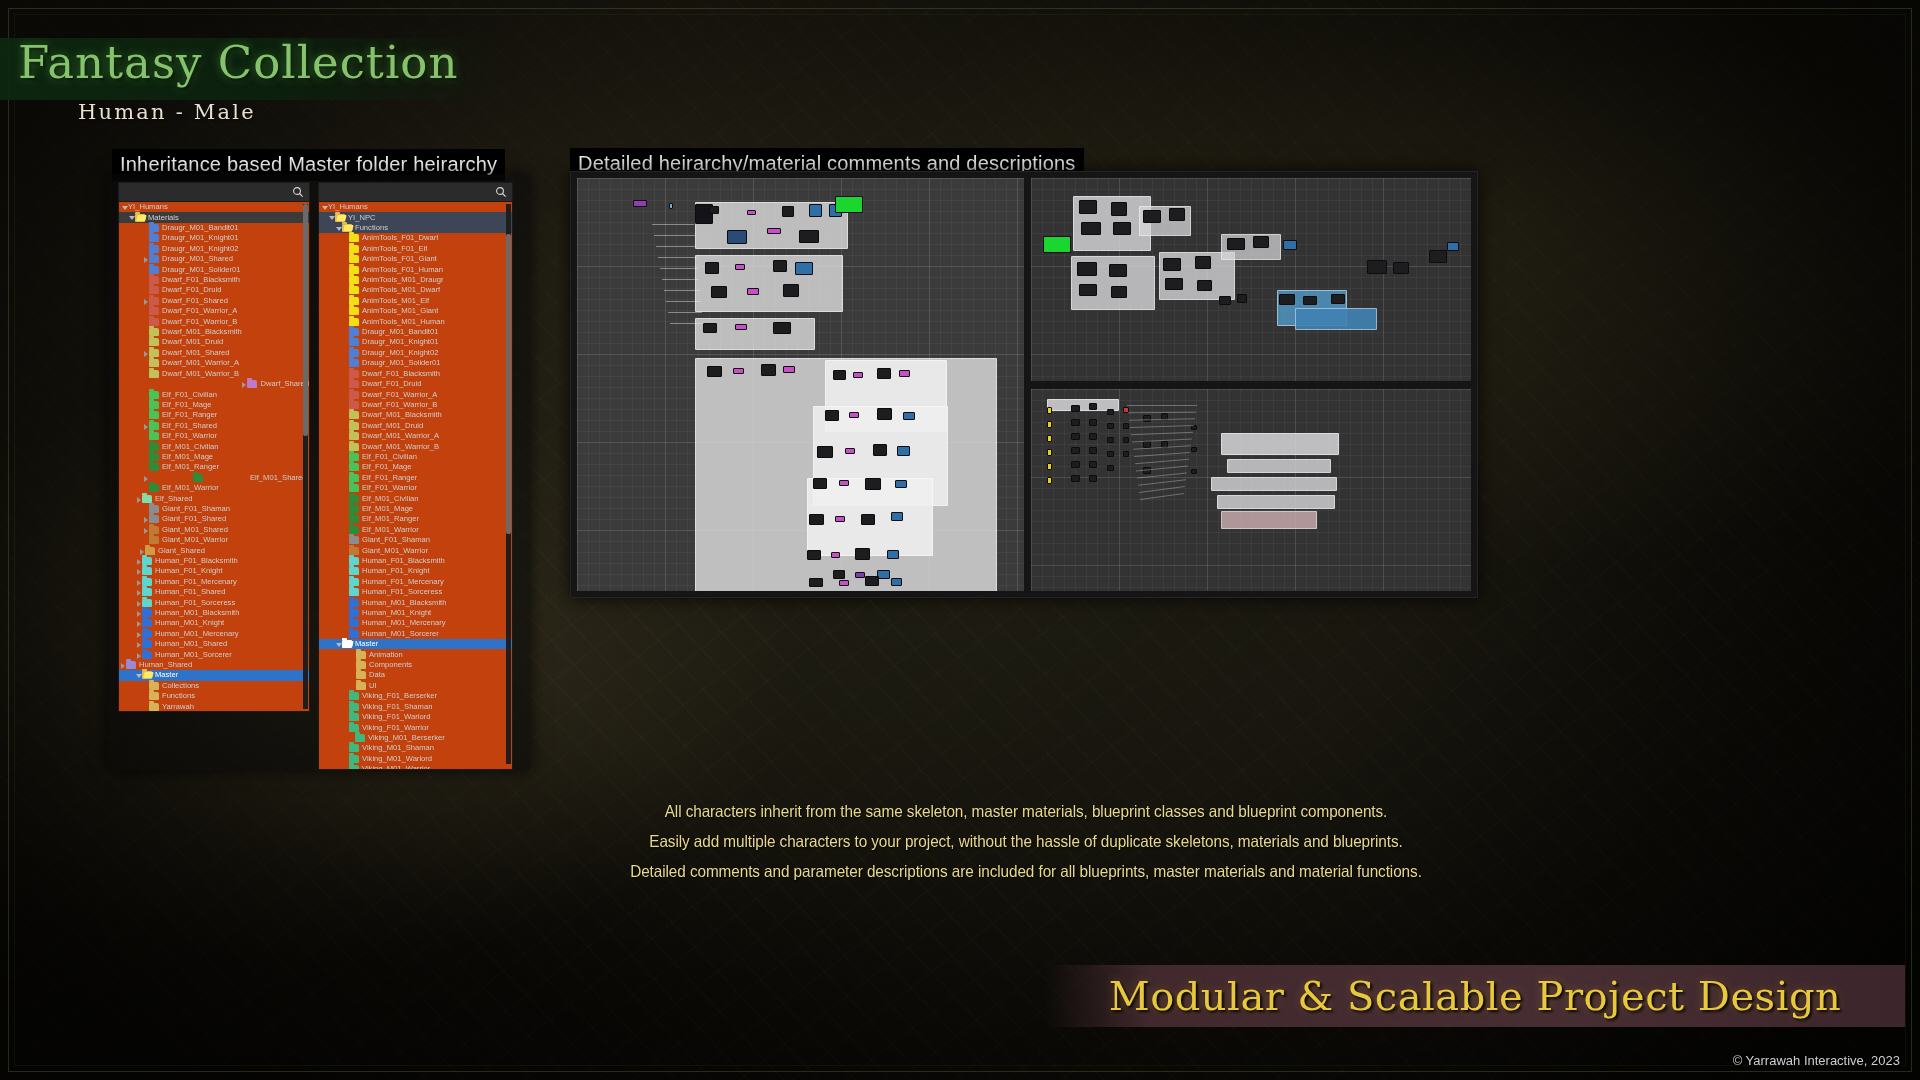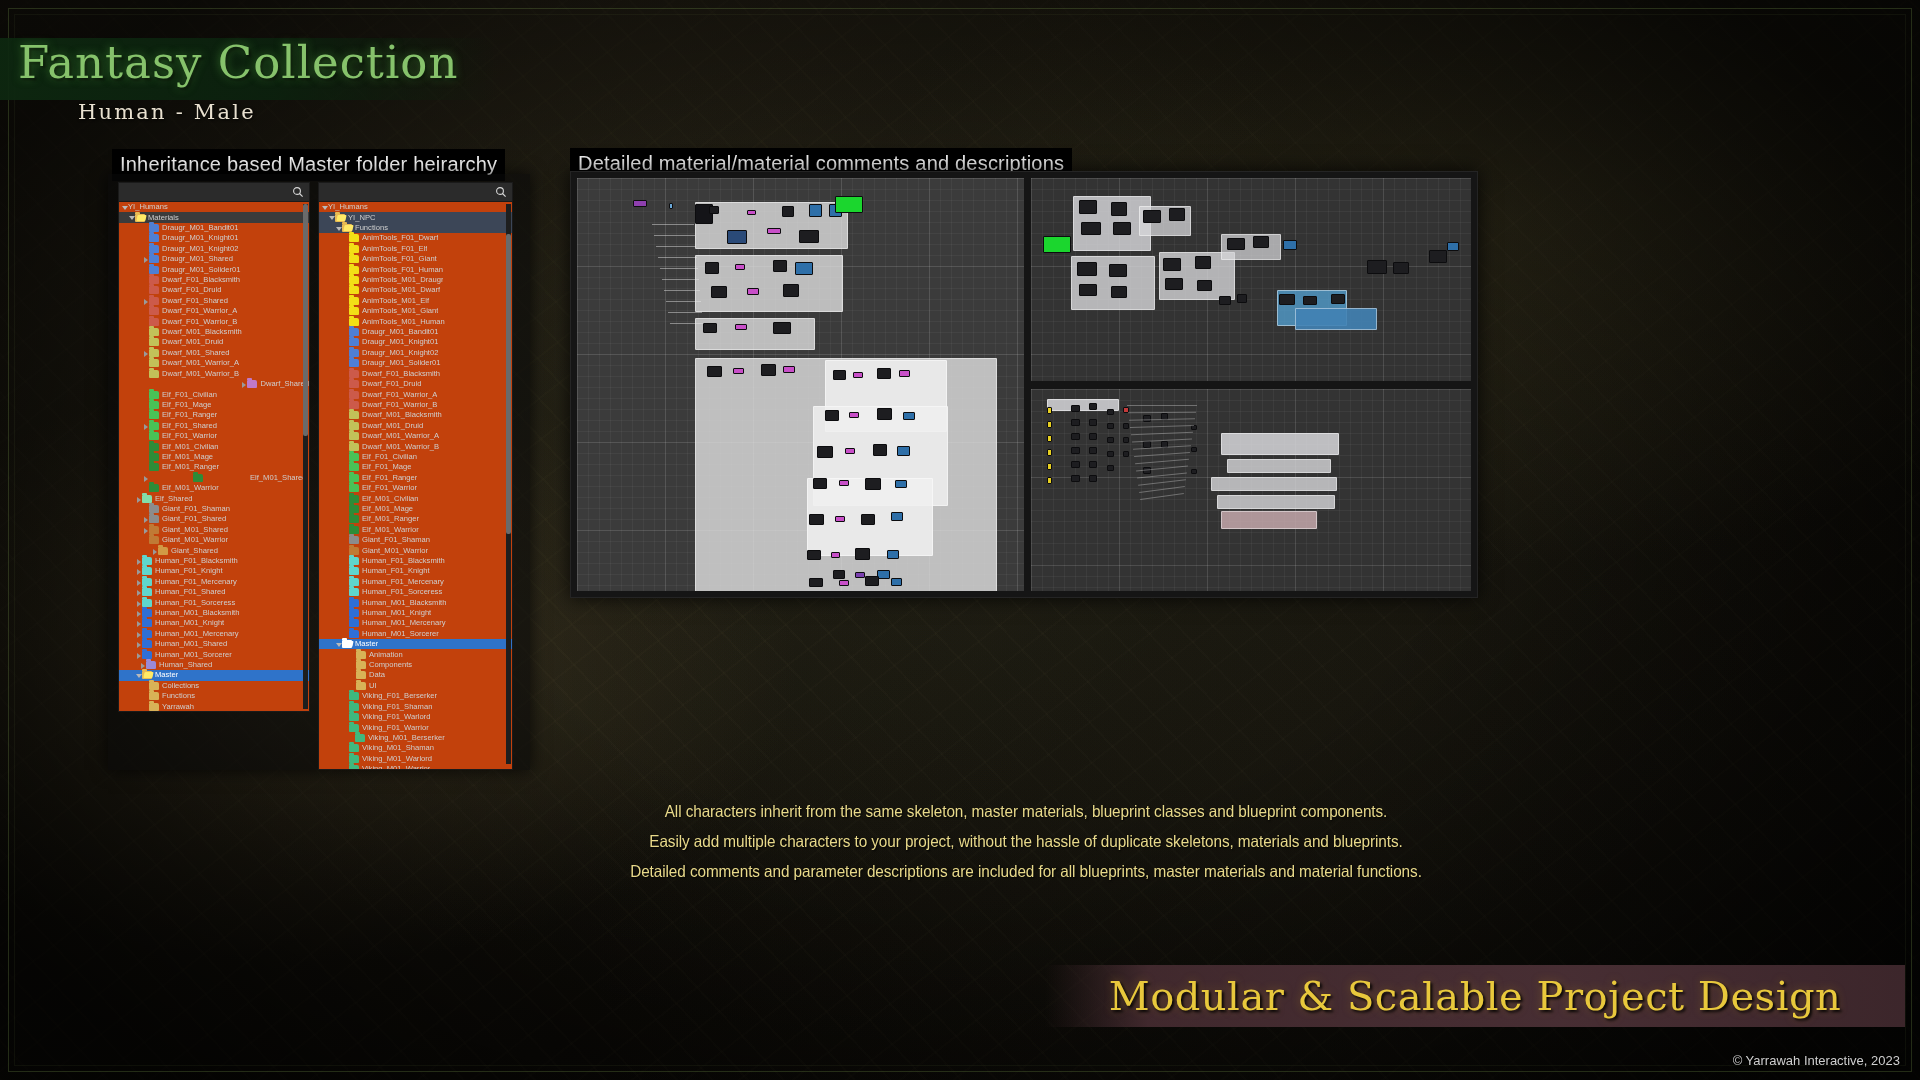--- a/index.html
+++ b/index.html
@@ -240,21 +240,21 @@
 <div id="bg"></div>
 <div id="vignette"></div>
 <div id="frame"></div>
 <div id="frame2"></div>
 
 <div class="title-band" id="title-main"></div>
 <div id="title-main-text">Fantasy Collection</div>
 <div id="title-sub">Human - Male</div>
 
 <div class="caption" id="caption-left">Inheritance based Master folder heirarchy</div>
-<div class="caption" id="caption-right">Detailed material/material comments and descriptions</div>
+<div class="caption" id="caption-right">Detailed heirarchy/material comments and descriptions</div>
 
 <div id="browser-card">
 
   <div class="cb-panel" id="cb-left">
     <div class="cb-search">
       <span class="ico">
         <svg width="12" height="12" viewBox="0 0 12 12">
             <circle cx="5" cy="5" r="3.4" fill="none" stroke="#d8d8d8" stroke-width="1.1"></circle>
             <line x1="7.5" y1="7.5" x2="10.6" y2="10.6" stroke="#d8d8d8" stroke-width="1.1"></line>
           </svg>
@@ -419,21 +419,21 @@
           <div class="row" style="padding-left: 23px;">
             <span class="arrow right"></span>
             <span class="fold" style="background: rgb(192, 122, 53);"></span>
             <span class="lbl">Giant_M01_Shared</span>
           </div>
           <div class="row" style="padding-left: 23px;">
             <span class="arrow"></span>
             <span class="fold" style="background: rgb(192, 122, 53);"></span>
             <span class="lbl">Giant_M01_Warrior</span>
           </div>
-          <div class="row" style="padding-left: 32px;">
+          <div class="row" style="padding-left: 19px;">
             <span class="arrow right"></span>
             <span class="fold" style="background: rgb(209, 154, 69);"></span>
             <span class="lbl">Giant_Shared</span>
           </div>
           <div class="row" style="padding-left: 16px;">
             <span class="arrow right"></span>
             <span class="fold" style="background: rgb(95, 214, 205);"></span>
             <span class="lbl">Human_F01_Blacksmith</span>
           </div>
           <div class="row" style="padding-left: 16px;">
@@ -474,21 +474,21 @@
           <div class="row" style="padding-left: 16px;">
             <span class="arrow right"></span>
             <span class="fold" style="background: rgb(47, 111, 214);"></span>
             <span class="lbl">Human_M01_Shared</span>
           </div>
           <div class="row" style="padding-left: 16px;">
             <span class="arrow right"></span>
             <span class="fold" style="background: rgb(47, 111, 214);"></span>
             <span class="lbl">Human_M01_Sorcerer</span>
           </div>
-          <div class="row" style="padding-left: 20px;">
+          <div class="row" style="padding-left: 0;">
             <span class="arrow right"></span>
             <span class="fold" style="background: rgb(154, 138, 214);"></span>
             <span class="lbl">Human_Shared</span>
           </div>
           <div class="row sel" style="padding-left: 16px;">
             <span class="arrow down"></span>
             <span class="fold open" style="background: rgb(232, 187, 82);"></span>
             <span class="lbl">Master</span>
           </div>
           <div class="row" style="padding-left: 23px;">

